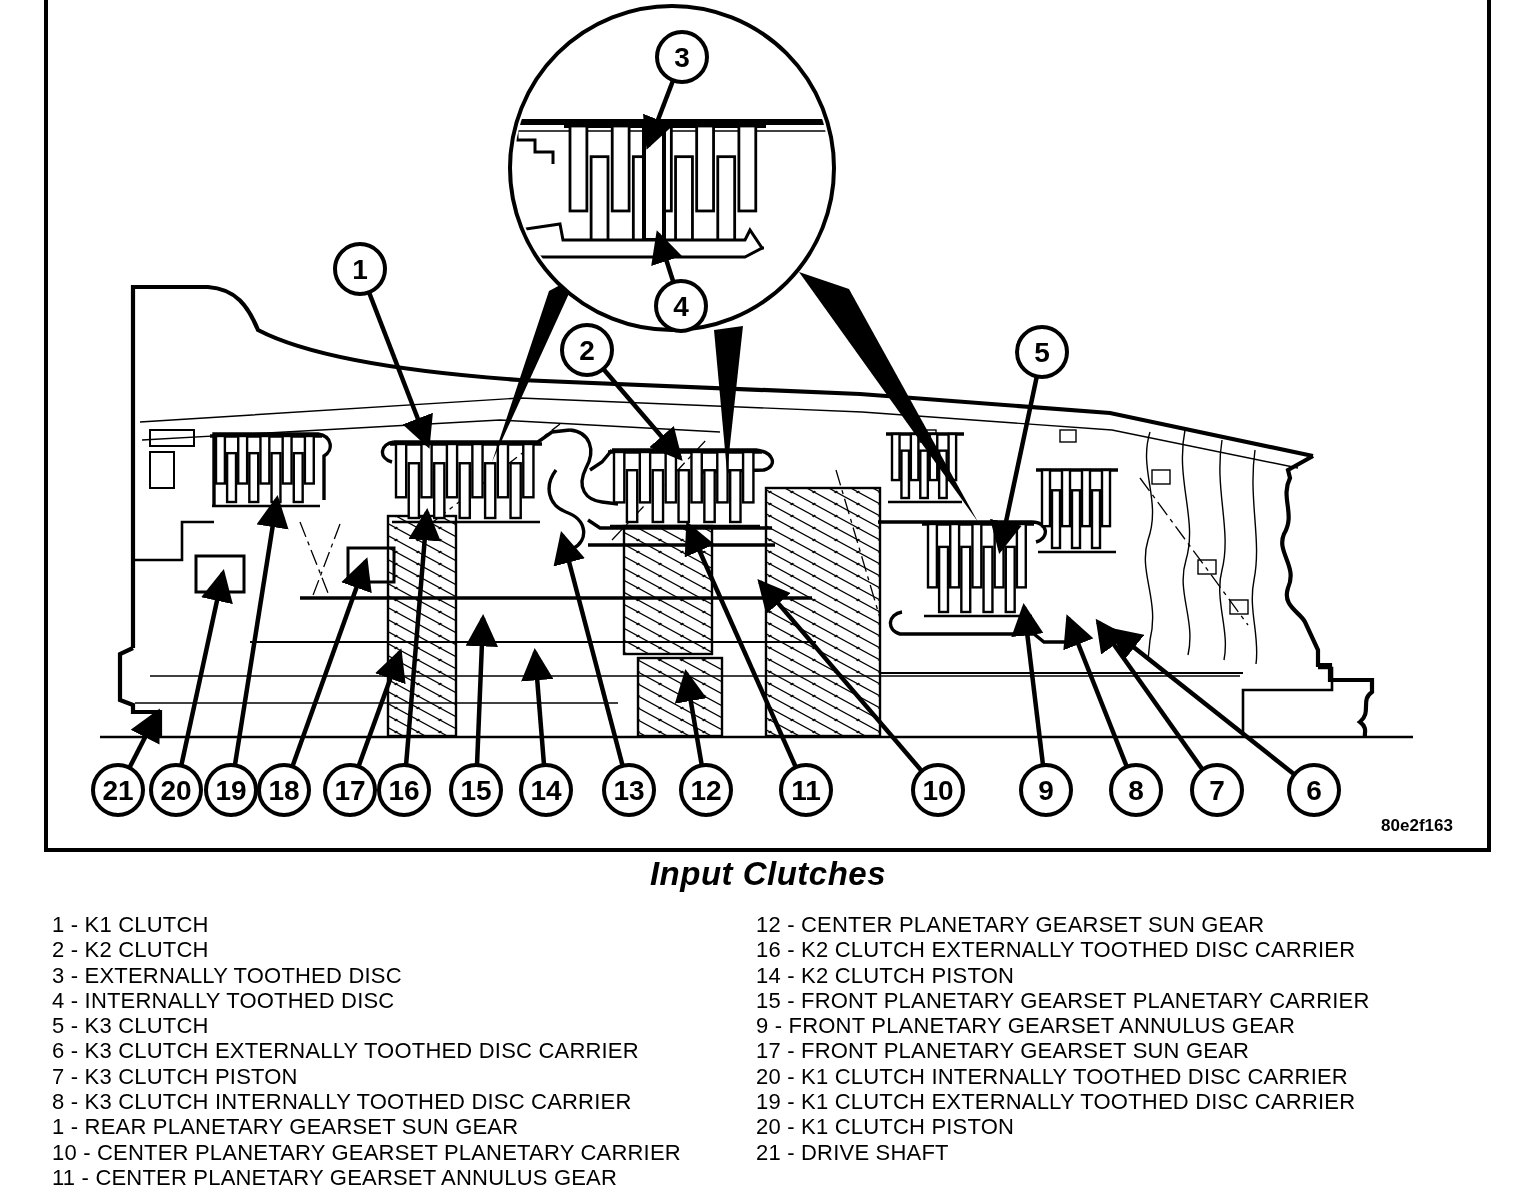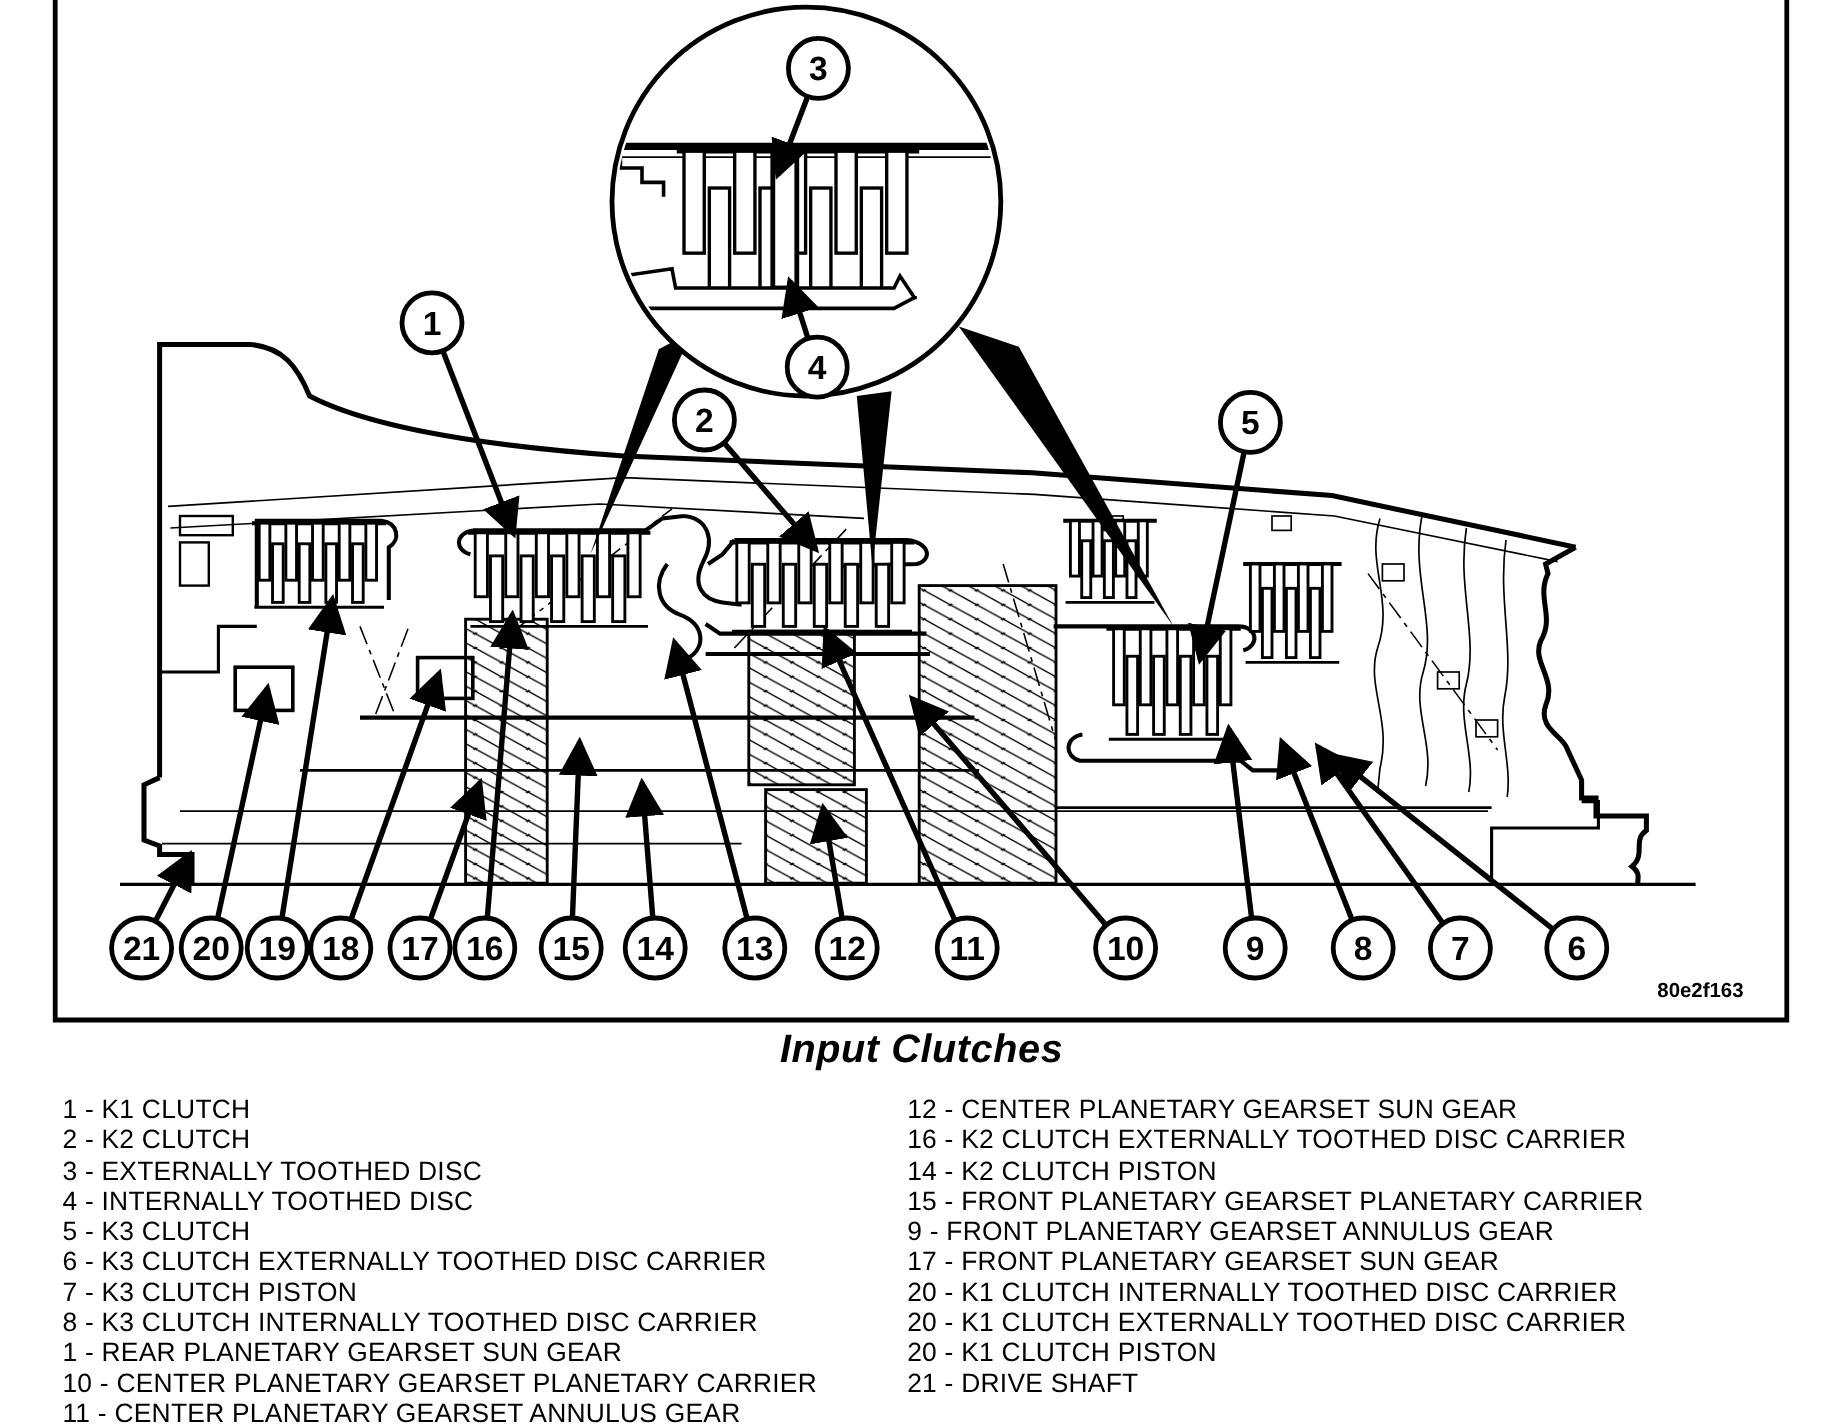--- a/index.html
+++ b/index.html
@@ -336,17 +336,17 @@
       <div class="legend-row">11 - CENTER PLANETARY GEARSET ANNULUS GEAR</div>
     </div>
   <div id="legend-right" class="legend-col">
       <div class="legend-row">12 - CENTER PLANETARY GEARSET SUN GEAR</div>
       <div class="legend-row">16 - K2 CLUTCH EXTERNALLY TOOTHED DISC CARRIER</div>
       <div class="legend-row">14 - K2 CLUTCH PISTON</div>
       <div class="legend-row">15 - FRONT PLANETARY GEARSET PLANETARY CARRIER</div>
       <div class="legend-row">9 - FRONT PLANETARY GEARSET ANNULUS GEAR</div>
       <div class="legend-row">17 - FRONT PLANETARY GEARSET SUN GEAR</div>
       <div class="legend-row">20 - K1 CLUTCH INTERNALLY TOOTHED DISC CARRIER</div>
-      <div class="legend-row">20 - K1 CLUTCH EXTERNALLY TOOTHED DISC CARRIER</div>
+      <div class="legend-row">19 - K1 CLUTCH EXTERNALLY TOOTHED DISC CARRIER</div>
       <div class="legend-row">20 - K1 CLUTCH PISTON</div>
       <div class="legend-row">21 - DRIVE SHAFT</div>
     </div>
 </div>
 
 </body></html>

